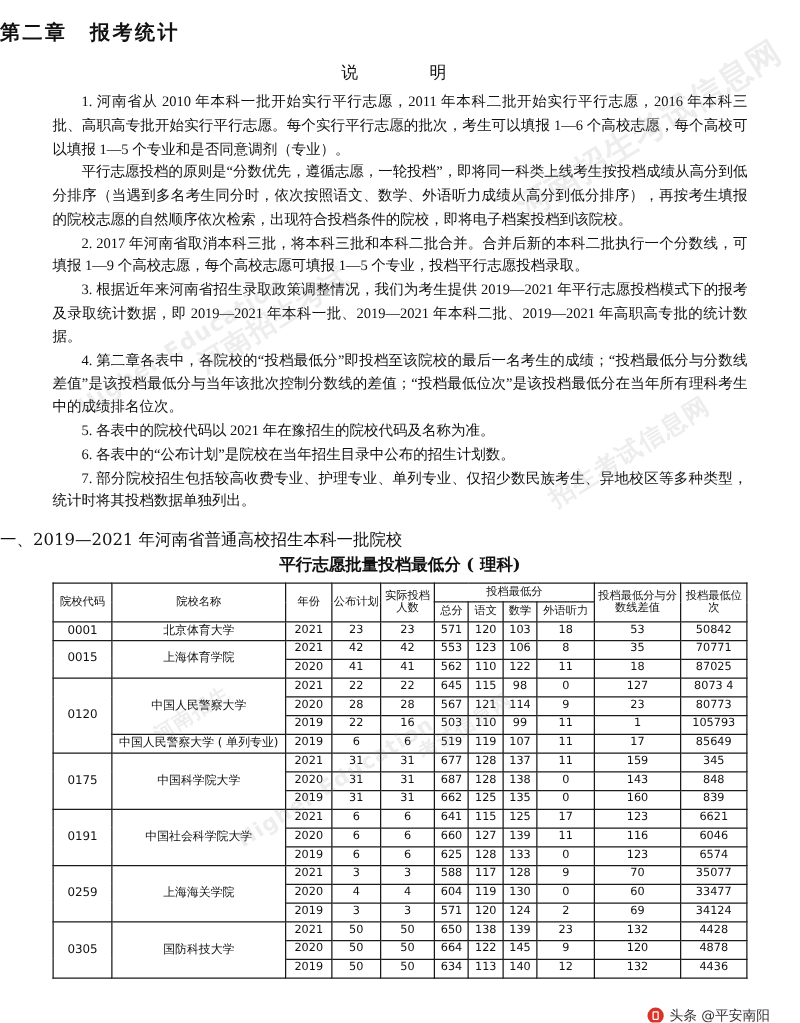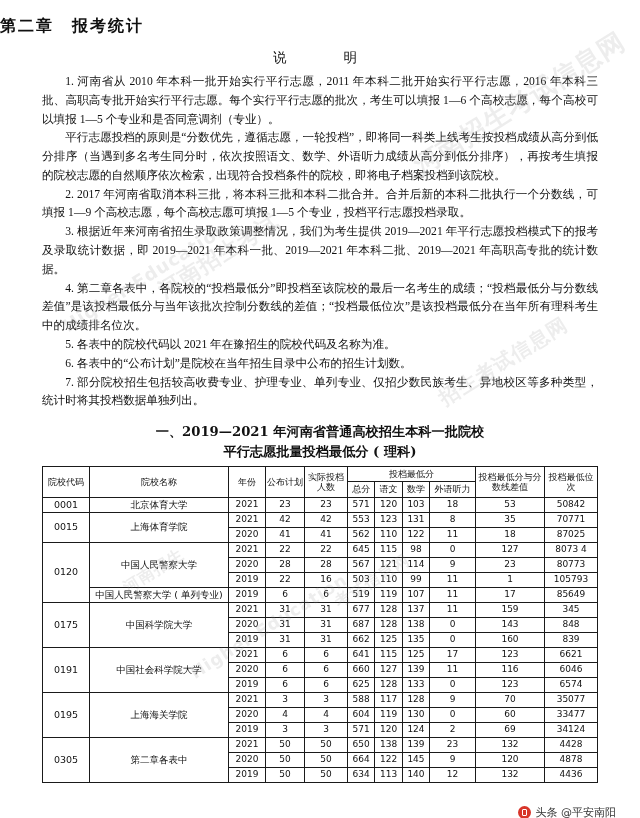--- a/index.html
+++ b/index.html
@@ -44,23 +44,22 @@
     line-height: 1.62;
     text-align: justify;
     font-family: "DejaVu Serif", serif;
   }
   .body-text p {
     margin: 0;
     text-indent: 2em;
     font-family: Liberation Serif, serif;
   }
   .tbl-title1 {
-    text-align: center;
     font-size: 13.2px;
-    font-weight: bold;
+    font-weight: normal;
     margin-top: 12px;
     font-family: "DejaVu Serif", serif;
   }
   .tbl-title2 {
     text-align: center;
     font-size: 13.2px;
     font-weight: bold;
     margin-top: 2px;
     margin-bottom: 5px;
     font-family: "DejaVu Serif", serif;
@@ -204,21 +203,21 @@
           <td>50842</td>
         </tr>
         <tr>
           <td class="code" rowspan="2">0015</td>
           <td class="name" rowspan="2">上海体育学院</td>
           <td>2021</td>
           <td>42</td>
           <td>42</td>
           <td>553</td>
           <td>123</td>
-          <td>131</td>
+          <td>106</td>
           <td>8</td>
           <td>35</td>
           <td>70771</td>
         </tr>
         <tr>
           <td>2020</td>
           <td>41</td>
           <td>41</td>
           <td>562</td>
           <td>110</td>
@@ -338,21 +337,21 @@
           <td>6</td>
           <td>6</td>
           <td>625</td>
           <td>128</td>
           <td>133</td>
           <td>0</td>
           <td>123</td>
           <td>6574</td>
         </tr>
         <tr>
-          <td class="code" rowspan="3">0195</td>
+          <td class="code" rowspan="3">0259</td>
           <td class="name" rowspan="3">上海海关学院</td>
           <td>2021</td>
           <td>3</td>
           <td>3</td>
           <td>588</td>
           <td>117</td>
           <td>128</td>
           <td>9</td>
           <td>70</td>
           <td>35077</td>
@@ -374,21 +373,21 @@
           <td>3</td>
           <td>571</td>
           <td>120</td>
           <td>124</td>
           <td>2</td>
           <td>69</td>
           <td>34124</td>
         </tr>
         <tr>
           <td class="code" rowspan="3">0305</td>
-          <td class="name" rowspan="3">第二章各表中</td>
+          <td class="name" rowspan="3">国防科技大学</td>
           <td>2021</td>
           <td>50</td>
           <td>50</td>
           <td>650</td>
           <td>138</td>
           <td>139</td>
           <td>23</td>
           <td>132</td>
           <td>4428</td>
         </tr>

